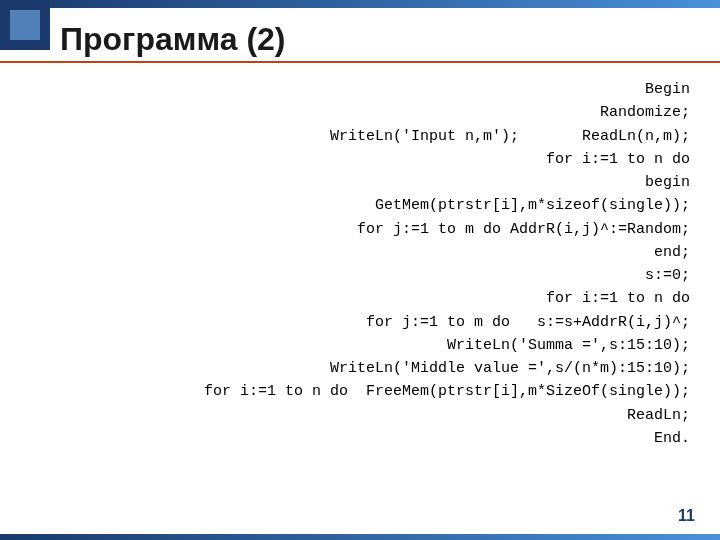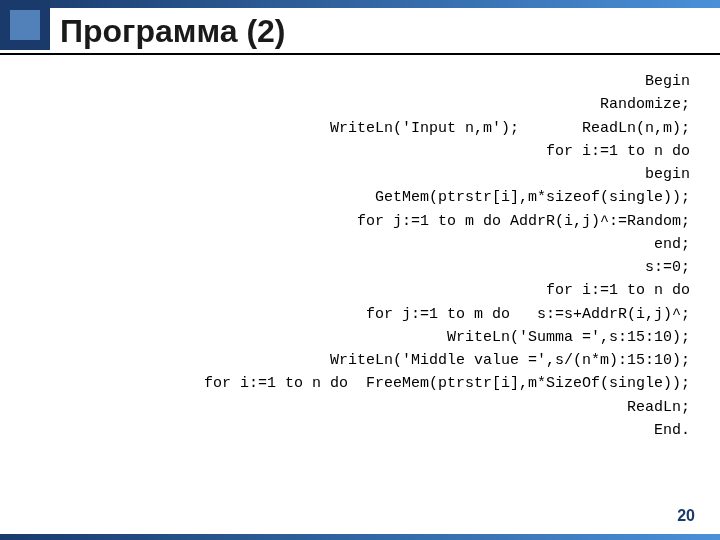--- a/index.html
+++ b/index.html
@@ -48,22 +48,23 @@
     }
 
     .corner-box-inner {
       width: 30px;
       height: 30px;
       background: #6a9fd8;
       opacity: 0.7;
     }
 
     .title-bar {
+      margin-top: 8px;
       padding: 10px 20px 0 60px;
-      border-bottom: 2px solid #000000;
+      border-bottom: 2px solid #c2410c;
       min-height: 55px;
       display: flex;
       align-items: center;
     }
 
     .title-text {
       font-size: 32px;
       font-weight: bold;
       color: #1a1a1a;
       font-family: Arial, sans-serif;
@@ -128,15 +129,15 @@
     s:=0;
     for i:=1 to n do
          for j:=1 to m do   s:=s+AddrR(i,j)^;
     WriteLn('Summa =',s:15:10);
     WriteLn('Middle value =',s/(n*m):15:10);
     for i:=1 to n do  FreeMem(ptrstr[i],m*SizeOf(single));
     ReadLn;
 End.</div>
   </div>
 
-  <div class="slide-number">20</div>
+  <div class="slide-number">11</div>
   <div class="bottom-accent"></div>
 </div>
 
 </body></html>

